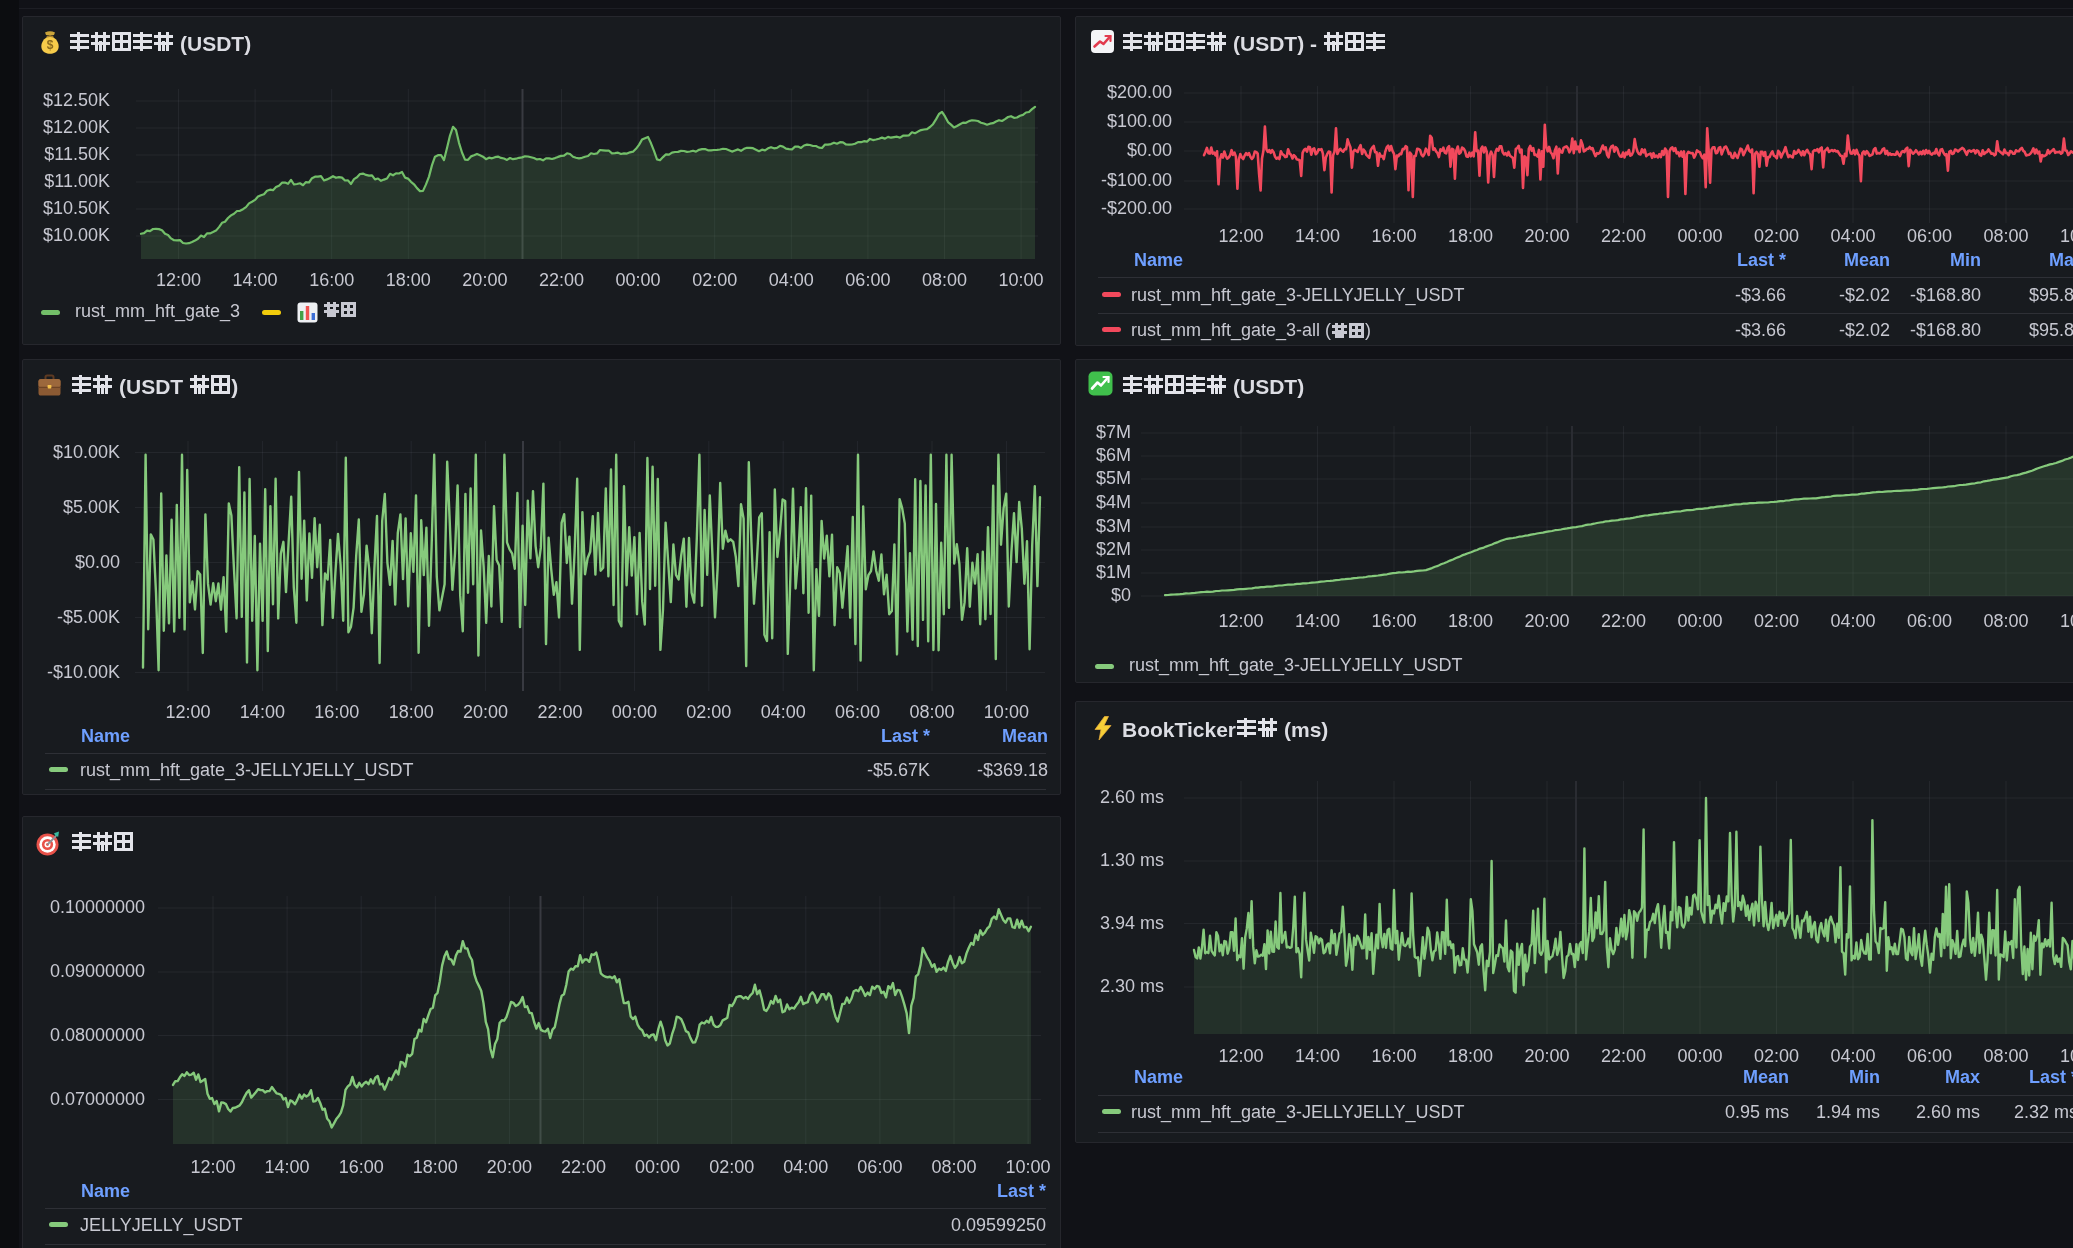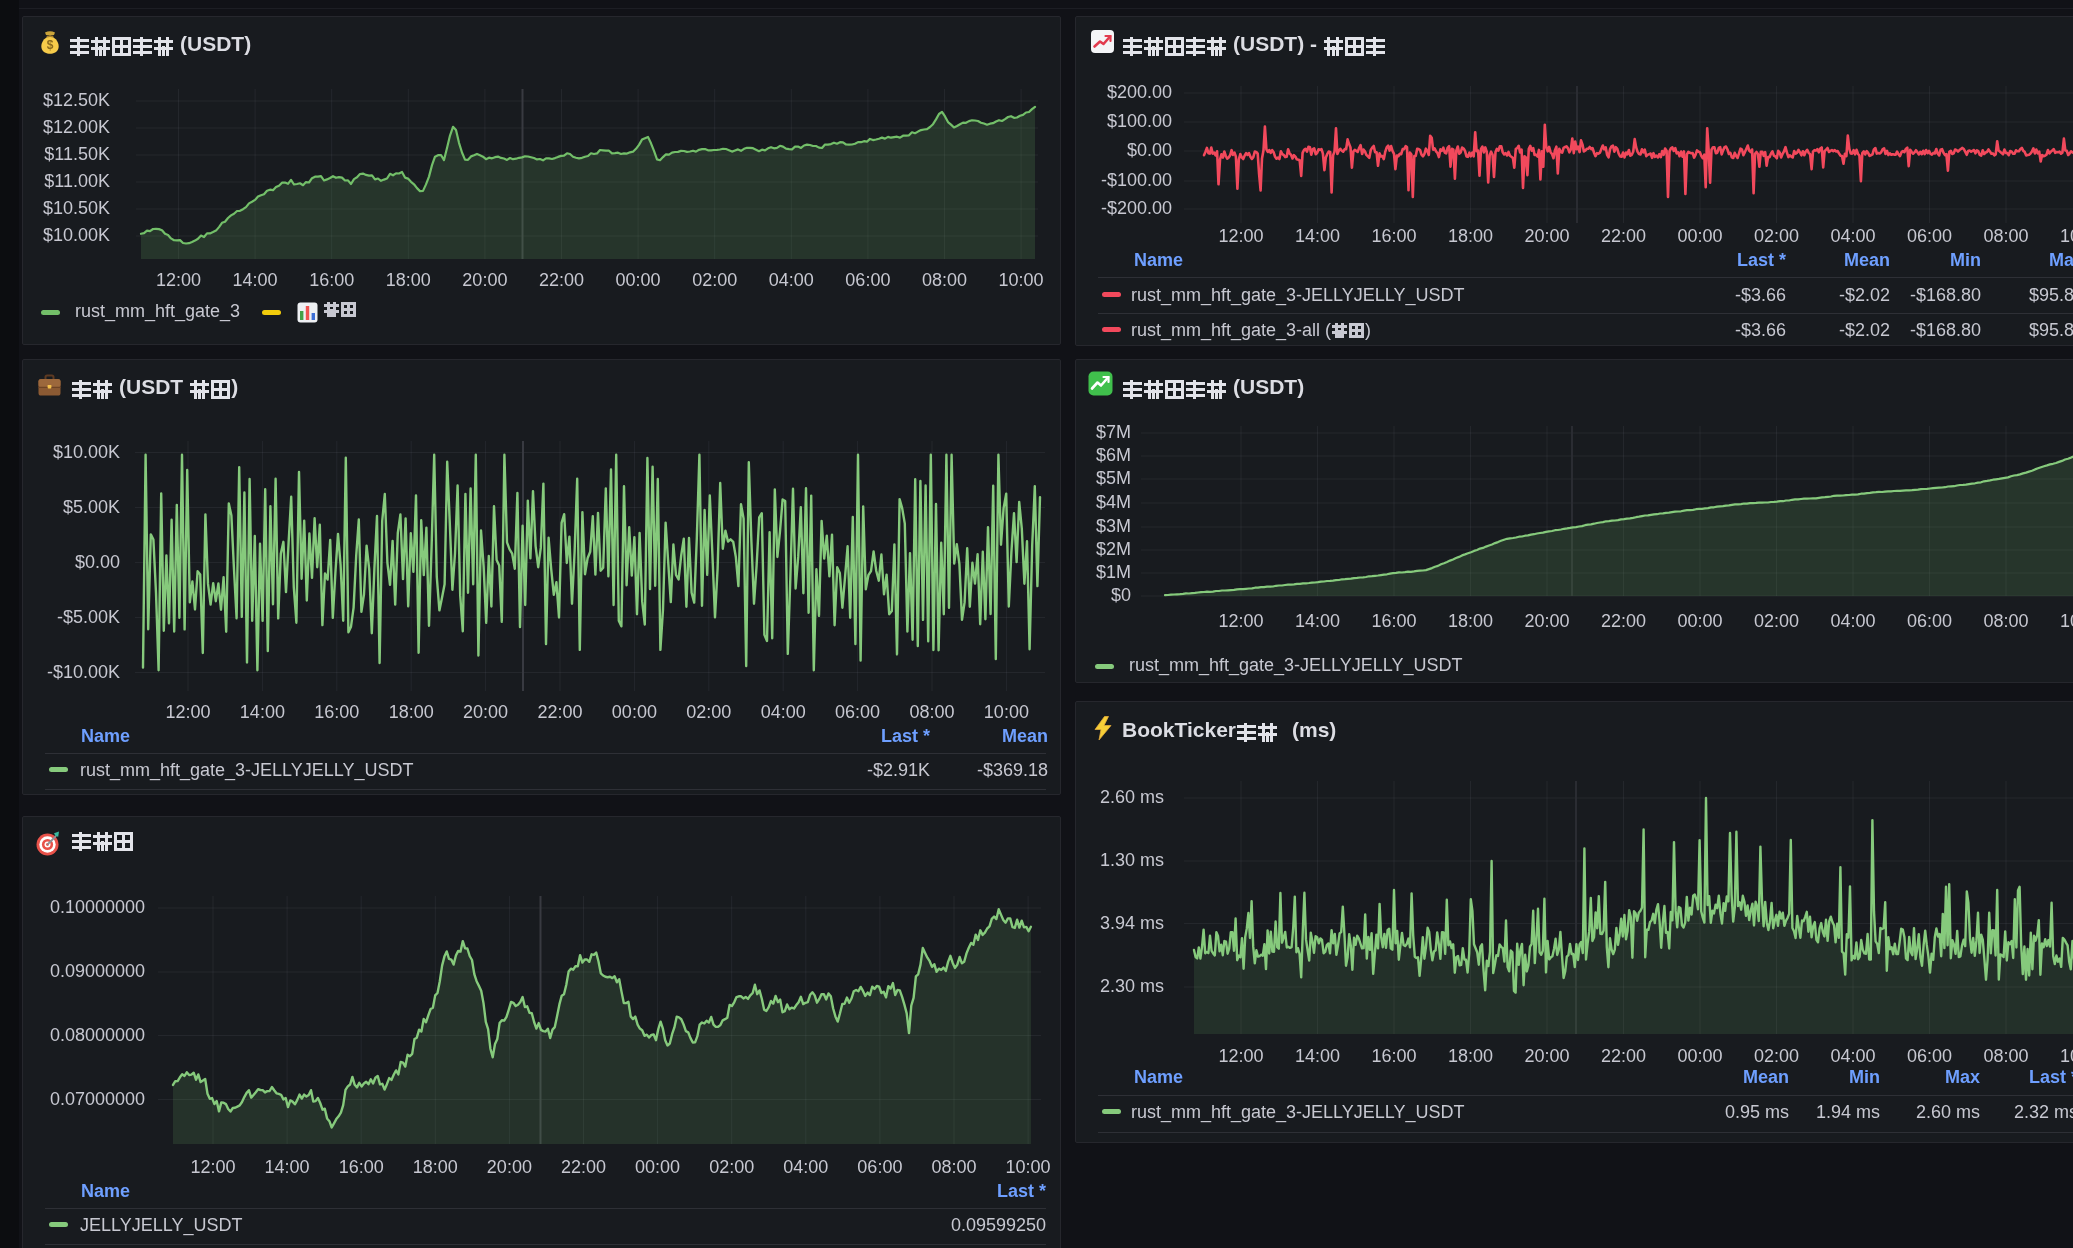--- a/index.html
+++ b/index.html
@@ -1,17 +1,17 @@
 <!DOCTYPE html>
 <html><head><meta charset="utf-8"><style>
 *{margin:0;padding:0;box-sizing:border-box}
 html,body{width:2073px;height:1248px;overflow:hidden;background:#111217;font-family:"Liberation Sans",sans-serif}
 body{position:relative}
 .panel{position:absolute;background:#181b1f;border:1px solid #26272d;border-radius:2px;overflow:hidden}
-.ttl{position:absolute;display:flex;align-items:flex-end;font-size:21px;font-weight:700;color:#dcdde3;white-space:pre}
+.ttl{position:absolute;display:flex;align-items:flex-start;font-size:21px;font-weight:700;color:#dcdde3;white-space:pre}
 .cj{display:inline-block;margin:0 1px;background-repeat:no-repeat;--gc:#e2e3e9}
 .cj.c1{background-image:linear-gradient(var(--gc),var(--gc)),linear-gradient(var(--gc),var(--gc)),linear-gradient(var(--gc),var(--gc)),linear-gradient(var(--gc),var(--gc));background-size:100% 3px,100% 3px,100% 3px,3px 100%;background-position:0 12%,0 50%,0 88%,46% 0}
 .cj.c2{background-image:linear-gradient(var(--gc),var(--gc)),linear-gradient(var(--gc),var(--gc)),linear-gradient(var(--gc),var(--gc)),linear-gradient(var(--gc),var(--gc)),linear-gradient(var(--gc),var(--gc));background-size:100% 3px,100% 3px,3px 100%,3px 100%,3px 55%;background-position:0 20%,0 65%,22% 0,74% 0,48% 100%}
 .cj.c3{border:3px solid var(--gc);background-image:linear-gradient(var(--gc),var(--gc)),linear-gradient(var(--gc),var(--gc));background-size:100% 3px,3px 100%;background-position:0 46%,50% 0}
 .lab{position:absolute;color:#c7c8d1;font-size:18px;white-space:pre}
 .rt{text-align:right}
 .hdr{position:absolute;color:#6e9fff;font-size:18px;font-weight:700;white-space:pre}
 .sep{position:absolute;height:1px;background:rgba(204,204,220,0.12)}
 .dash{position:absolute;width:19px;height:5px;border-radius:2.5px}
 svg{position:absolute;left:0;top:0}
@@ -191,21 +191,21 @@
     <div class="lab" style="left:726.2px;top:342px;width:68px;text-align:center">04:00</div>
     <div class="lab" style="left:800.6px;top:342px;width:68px;text-align:center">06:00</div>
     <div class="lab" style="left:875.0px;top:342px;width:68px;text-align:center">08:00</div>
     <div class="lab" style="left:949.4000000000001px;top:342px;width:68px;text-align:center">10:00</div>
     <div class="hdr" style="left:58px;top:366px">Name</div>
     <div class="hdr rt" style="left:787px;top:366px;width:120px">Last *</div>
     <div class="hdr rt" style="left:905px;top:366px;width:120px">Mean</div>
     <div class="sep" style="left:22px;top:393px;width:1001px"></div>
     <div class="dash" style="left:26px;top:407px;background:#86ca7c"></div>
     <div class="lab" style="left:57px;top:400px">rust_mm_hft_gate_3-JELLYJELLY_USDT</div>
-    <div class="lab rt" style="left:777px;top:400px;width:130px">-$2.91K</div>
+    <div class="lab rt" style="left:777px;top:400px;width:130px">-$5.67K</div>
     <div class="lab rt" style="left:895px;top:400px;width:130px">-$369.18</div>
     <div class="sep" style="left:22px;top:429px;width:1001px"></div>
   </div>
 <div class="panel" style="left:1075px;top:359px;width:1015px;height:324px">
     <svg width="1015" height="324" viewBox="0 0 1015 324">
       <line x1="65" y1="73" x2="1015" y2="73" stroke="rgba(204,204,220,0.07)" stroke-width="1"></line>
       <line x1="65" y1="96" x2="1015" y2="96" stroke="rgba(204,204,220,0.07)" stroke-width="1"></line>
       <line x1="65" y1="119" x2="1015" y2="119" stroke="rgba(204,204,220,0.07)" stroke-width="1"></line>
       <line x1="65" y1="143" x2="1015" y2="143" stroke="rgba(204,204,220,0.07)" stroke-width="1"></line>
       <line x1="65" y1="167" x2="1015" y2="167" stroke="rgba(204,204,220,0.07)" stroke-width="1"></line>
@@ -331,21 +331,21 @@
       <line x1="853.5" y1="79" x2="853.5" y2="332" stroke="rgba(204,204,220,0.07)" stroke-width="1"></line>
       <line x1="930" y1="79" x2="930" y2="332" stroke="rgba(204,204,220,0.07)" stroke-width="1"></line>
       <line x1="1006.5" y1="79" x2="1006.5" y2="332" stroke="rgba(204,204,220,0.07)" stroke-width="1"></line>
       <line x1="500" y1="79" x2="500" y2="332" stroke="#2a2c32" stroke-width="2"></line>
       <path d="M118,332 L118,247.9 L119.6,255 L121.2,256.4 L122.8,245.4 L124.4,256.6 L126,245.1 L127.6,227.6 L129.2,251.2 L130.8,249.9 L132.4,251 L134,233.7 L135.6,248.8 L137.2,251.4 L138.8,253.4 L140.4,230.1 L142,233.9 L143.6,249.3 L145.2,242.6 L146.8,253.2 L148.4,239 L150,239.6 L151.6,251.7 L153.2,246.7 L154.8,230.3 L156.4,230.2 L158,248.8 L159.6,216.5 L161.2,258.2 L162.8,253.6 L164.4,255.3 L166,236.2 L167.6,266.8 L169.2,235.1 L170.8,226.4 L172.4,211 L174,236 L175.6,199.1 L177.2,244.4 L178.8,261.4 L180.4,248.2 L182,254.6 L183.6,254.1 L185.2,252.7 L186.8,253.7 L188.4,242.1 L190,267.1 L191.6,228.4 L193.2,251.5 L194.8,229.6 L196.4,249.6 L198,249.9 L199.6,219.5 L201.2,245.2 L202.8,246.7 L204.4,191 L206,240.7 L207.6,235.9 L209.2,229.9 L210.8,245.5 L212.4,244.8 L214,245.9 L215.6,245.1 L217.2,225.8 L218.8,194.6 L220.4,250.2 L222,246.2 L223.6,252 L225.2,275.4 L226.8,228.8 L228.4,190.8 L230,237.4 L231.6,248.2 L233.2,258.5 L234.8,230.6 L236.4,239.1 L238,250.9 L239.6,234.2 L241.2,235.2 L242.8,241.3 L244.4,236.4 L246,237.9 L247.6,251.2 L249.2,249.9 L250.8,243 L252.4,241.4 L254,251.3 L255.6,228.2 L257.2,241.4 L258.8,231.9 L260.4,252.9 L262,243.5 L263.6,231.4 L265.2,230.1 L266.8,204.6 L268.4,231.7 L270,263.7 L271.6,255.2 L273.2,232.2 L274.8,243.7 L276.4,267.8 L278,235.8 L279.6,242.9 L281.2,233.7 L282.8,236.3 L284.4,241.5 L286,246.4 L287.6,246.1 L289.2,212.5 L290.8,256.6 L292.4,235 L294,247.9 L295.6,231.2 L297.2,271.9 L298.8,251.9 L300.4,232.6 L302,246.4 L303.6,201.9 L305.2,235.2 L306.8,245.2 L308.4,232 L310,245.9 L311.6,228.2 L313.2,226.7 L314.8,246.3 L316.4,247.7 L318,188 L319.6,241.3 L321.2,229 L322.8,257.7 L324.4,243.4 L326,231 L327.6,243 L329.2,244.1 L330.8,241.8 L332.4,236.6 L334,245.4 L335.6,191.4 L337.2,233.3 L338.8,254.7 L340.4,256 L342,255.2 L343.6,273.9 L345.2,256.7 L346.8,235.2 L348.4,256.7 L350,244.8 L351.6,225.8 L353.2,230 L354.8,247.6 L356.4,258.3 L358,249.5 L359.6,248.3 L361.2,230.4 L362.8,241.8 L364.4,256.9 L366,230.1 L367.6,230.5 L369.2,251.9 L370.8,197.7 L372.4,243.3 L374,239.4 L375.6,246.1 L377.2,242.3 L378.8,270.7 L380.4,254.9 L382,253.9 L383.6,263.4 L385.2,262.8 L386.8,246.1 L388.4,257.5 L390,257.8 L391.6,270.5 L393.2,251.5 L394.8,197.2 L396.4,208.9 L398,242.2 L399.6,246.2 L401.2,250.3 L402.8,262.7 L404.4,244.9 L406,242.3 L407.6,269.1 L409.2,288.3 L410.8,258.8 L412.4,264 L414,249.9 L415.6,159 L417.2,271 L418.8,262.8 L420.4,253.3 L422,254 L423.6,242.5 L425.2,244.8 L426.8,246.2 L428.4,259.6 L430,218.5 L431.6,265.1 L433.2,269.3 L434.8,248.5 L436.4,250.2 L438,289 L439.6,290.6 L441.2,241.6 L442.8,262.9 L444.4,247.8 L446,241.9 L447.6,283.2 L449.2,252.8 L450.8,269.5 L452.4,263.5 L454,244.7 L455.6,242.1 L457.2,208.8 L458.8,261.1 L460.4,237 L462,206.7 L463.6,250.4 L465.2,252.7 L466.8,248.8 L468.4,196.7 L470,270.4 L471.6,239 L473.2,257.4 L474.8,255.4 L476.4,254.2 L478,247 L479.6,236.8 L481.2,253 L482.8,247.7 L484.4,229.9 L486,253.7 L487.6,276 L489.2,269.5 L490.8,254.7 L492.4,253.2 L494,241.9 L495.6,252.1 L497.2,251.9 L498.8,265.1 L500.4,242.1 L502,258 L503.6,242.5 L505.2,239.9 L506.8,251 L508.4,146.4 L510,257.5 L511.6,241.6 L513.2,229.4 L514.8,195.9 L516.4,239 L518,235.3 L519.6,210.5 L521.2,226.3 L522.8,194.1 L524.4,231.9 L526,232 L527.6,228.4 L529.2,179.9 L530.8,245.2 L532.4,265.2 L534,236.3 L535.6,247.3 L537.2,252 L538.8,247.7 L540.4,225.9 L542,242.8 L543.6,233 L545.2,216.7 L546.8,234.5 L548.4,213 L550,237.4 L551.6,228.7 L553.2,208.2 L554.8,215.1 L556.4,255.8 L558,209.2 L559.6,211.2 L561.2,218.8 L562.8,210.7 L564.4,208.9 L566,205.5 L567.6,127.5 L569.2,255.3 L570.8,227.6 L572.4,227.9 L574,220.1 L575.6,218.5 L577.2,211.8 L578.8,221 L580.4,207.5 L582,202.2 L583.6,219.3 L585.2,245.8 L586.8,220.7 L588.4,204 L590,230.9 L591.6,230.1 L593.2,246.5 L594.8,210 L596.4,218.4 L598,140.1 L599.6,208.4 L601.2,225.4 L602.8,204.9 L604.4,205.9 L606,223.3 L607.6,225.5 L609.2,220.5 L610.8,194.9 L612.4,218.6 L614,205.7 L615.6,212.5 L617.2,193.8 L618.8,192.5 L620.4,197.4 L622,207.2 L623.6,138.2 L625.2,209.2 L626.8,215.7 L628.4,220.5 L630,96 L631.6,203.1 L633.2,194.2 L634.8,220.9 L636.4,208.8 L638,211.4 L639.6,202.6 L641.2,206.2 L642.8,193.6 L644.4,211.4 L646,221.5 L647.6,201.1 L649.2,208.9 L650.8,194.5 L652.4,199.3 L654,131 L655.6,192.9 L657.2,219.6 L658.8,205.7 L660.4,129.8 L662,204 L663.6,200.3 L665.2,207.7 L666.8,193.8 L668.4,199.7 L670,213.9 L671.6,203.5 L673.2,218 L674.8,208.5 L676.4,201.7 L678,223.5 L679.6,199.7 L681.2,204.6 L682.8,219 L684.4,144.6 L686,198.3 L687.6,224.3 L689.2,199.9 L690.8,220.7 L692.4,228.1 L694,219.1 L695.6,200.9 L697.2,226.2 L698.8,218.5 L700.4,212.8 L702,223.8 L703.6,209.7 L705.2,216.6 L706.8,210.6 L708.4,223.8 L710,218.7 L711.6,215.8 L713.2,211.6 L714.8,138 L716.4,226 L718,229.2 L719.6,236 L721.2,214 L722.8,225.5 L724.4,235.7 L726,218.5 L727.6,219.2 L729.2,214.9 L730.8,209.8 L732.4,229.7 L734,214.8 L735.6,235.4 L737.2,224.3 L738.8,220.1 L740.4,237.9 L742,240.3 L743.6,226.3 L745.2,221.1 L746.8,229.9 L748.4,234.4 L750,217.8 L751.6,238.8 L753.2,219.3 L754.8,214.7 L756.4,220 L758,223.2 L759.6,240.3 L761.2,221.7 L762.8,235.9 L764.4,165.1 L766,249.6 L767.6,251.2 L769.2,272.6 L770.8,232.3 L772.4,235.6 L774,184.4 L775.6,258.4 L777.2,254 L778.8,256.6 L780.4,240.4 L782,257.2 L783.6,254.9 L785.2,237.9 L786.8,247.7 L788.4,251.4 L790,251.7 L791.6,232 L793.2,257.5 L794.8,257.6 L796.4,118.1 L798,209.4 L799.6,239.4 L801.2,241.8 L802.8,251.1 L804.4,225.9 L806,227 L807.6,226.2 L809.2,200.3 L810.8,268.8 L812.4,235.3 L814,247.3 L815.6,245.3 L817.2,252.2 L818.8,241.6 L820.4,252.1 L822,252.1 L823.6,240.2 L825.2,226.7 L826.8,227.5 L828.4,234.9 L830,256.5 L831.6,258.1 L833.2,234.9 L834.8,249.9 L836.4,253.2 L838,226.1 L839.6,257.1 L841.2,246.9 L842.8,232.2 L844.4,255.2 L846,263.7 L847.6,243.1 L849.2,228.7 L850.8,242.9 L852.4,254.3 L854,270.6 L855.6,251.7 L857.2,257.8 L858.8,235.3 L860.4,226.4 L862,234.5 L863.6,231.9 L865.2,254.2 L866.8,211.9 L868.4,246.1 L870,184.8 L871.6,243.3 L873.2,182.2 L874.8,256.2 L876.4,238.1 L878,242.7 L879.6,251.8 L881.2,228.9 L882.8,255.1 L884.4,254.4 L886,243.6 L887.6,237.7 L889.2,244.1 L890.8,189.4 L892.4,200.6 L894,236.5 L895.6,250.7 L897.2,235.9 L898.8,253.9 L900.4,238.9 L902,210.8 L903.6,251 L905.2,232.7 L906.8,237.8 L908.4,257.3 L910,277.7 L911.6,257.3 L913.2,210.8 L914.8,251.3 L916.4,228.1 L918,228.4 L919.6,253.5 L921.2,188 L922.8,277.6 L924.4,252.4 L926,253.2 L927.6,255.1 L929.2,229.4 L930.8,258.5 L932.4,240.3 L934,242.1 L935.6,239.1 L937.2,256 L938.8,197.3 L940.4,245.5 L942,188.5 L943.6,184.8 L945.2,243.5 L946.8,272.1 L948.4,244.5 L950,277.7 L951.6,247 L953.2,273.5 L954.8,230.7 L956.4,267.3 L958,233.6 L959.6,238.7 L961.2,233.4 L962.8,218.1 L964.4,272.8 L966,241.5 L967.6,245.2 L969.2,237.3 L970.8,244 L972.4,238.1 L974,244.5 L975.6,200.8 L977.2,253.9 L978.8,262.1 L980.4,253.5 L982,259.7 L983.6,256.6 L985.2,264.9 L986.8,235.9 L988.4,237.5 L990,240.6 L991.6,243.3 L993.2,259.8 L994.8,267.3 L996.4,239 L998,257.2 L998,332 Z" fill="rgba(115,191,105,0.13)" stroke="none"></path>
       <polyline points="118,247.9 119.6,255 121.2,256.4 122.8,245.4 124.4,256.6 126,245.1 127.6,227.6 129.2,251.2 130.8,249.9 132.4,251 134,233.7 135.6,248.8 137.2,251.4 138.8,253.4 140.4,230.1 142,233.9 143.6,249.3 145.2,242.6 146.8,253.2 148.4,239 150,239.6 151.6,251.7 153.2,246.7 154.8,230.3 156.4,230.2 158,248.8 159.6,216.5 161.2,258.2 162.8,253.6 164.4,255.3 166,236.2 167.6,266.8 169.2,235.1 170.8,226.4 172.4,211 174,236 175.6,199.1 177.2,244.4 178.8,261.4 180.4,248.2 182,254.6 183.6,254.1 185.2,252.7 186.8,253.7 188.4,242.1 190,267.1 191.6,228.4 193.2,251.5 194.8,229.6 196.4,249.6 198,249.9 199.6,219.5 201.2,245.2 202.8,246.7 204.4,191 206,240.7 207.6,235.9 209.2,229.9 210.8,245.5 212.4,244.8 214,245.9 215.6,245.1 217.2,225.8 218.8,194.6 220.4,250.2 222,246.2 223.6,252 225.2,275.4 226.8,228.8 228.4,190.8 230,237.4 231.6,248.2 233.2,258.5 234.8,230.6 236.4,239.1 238,250.9 239.6,234.2 241.2,235.2 242.8,241.3 244.4,236.4 246,237.9 247.6,251.2 249.2,249.9 250.8,243 252.4,241.4 254,251.3 255.6,228.2 257.2,241.4 258.8,231.9 260.4,252.9 262,243.5 263.6,231.4 265.2,230.1 266.8,204.6 268.4,231.7 270,263.7 271.6,255.2 273.2,232.2 274.8,243.7 276.4,267.8 278,235.8 279.6,242.9 281.2,233.7 282.8,236.3 284.4,241.5 286,246.4 287.6,246.1 289.2,212.5 290.8,256.6 292.4,235 294,247.9 295.6,231.2 297.2,271.9 298.8,251.9 300.4,232.6 302,246.4 303.6,201.9 305.2,235.2 306.8,245.2 308.4,232 310,245.9 311.6,228.2 313.2,226.7 314.8,246.3 316.4,247.7 318,188 319.6,241.3 321.2,229 322.8,257.7 324.4,243.4 326,231 327.6,243 329.2,244.1 330.8,241.8 332.4,236.6 334,245.4 335.6,191.4 337.2,233.3 338.8,254.7 340.4,256 342,255.2 343.6,273.9 345.2,256.7 346.8,235.2 348.4,256.7 350,244.8 351.6,225.8 353.2,230 354.8,247.6 356.4,258.3 358,249.5 359.6,248.3 361.2,230.4 362.8,241.8 364.4,256.9 366,230.1 367.6,230.5 369.2,251.9 370.8,197.7 372.4,243.3 374,239.4 375.6,246.1 377.2,242.3 378.8,270.7 380.4,254.9 382,253.9 383.6,263.4 385.2,262.8 386.8,246.1 388.4,257.5 390,257.8 391.6,270.5 393.2,251.5 394.8,197.2 396.4,208.9 398,242.2 399.6,246.2 401.2,250.3 402.8,262.7 404.4,244.9 406,242.3 407.6,269.1 409.2,288.3 410.8,258.8 412.4,264 414,249.9 415.6,159 417.2,271 418.8,262.8 420.4,253.3 422,254 423.6,242.5 425.2,244.8 426.8,246.2 428.4,259.6 430,218.5 431.6,265.1 433.2,269.3 434.8,248.5 436.4,250.2 438,289 439.6,290.6 441.2,241.6 442.8,262.9 444.4,247.8 446,241.9 447.6,283.2 449.2,252.8 450.8,269.5 452.4,263.5 454,244.7 455.6,242.1 457.2,208.8 458.8,261.1 460.4,237 462,206.7 463.6,250.4 465.2,252.7 466.8,248.8 468.4,196.7 470,270.4 471.6,239 473.2,257.4 474.8,255.4 476.4,254.2 478,247 479.6,236.8 481.2,253 482.8,247.7 484.4,229.9 486,253.7 487.6,276 489.2,269.5 490.8,254.7 492.4,253.2 494,241.9 495.6,252.1 497.2,251.9 498.8,265.1 500.4,242.1 502,258 503.6,242.5 505.2,239.9 506.8,251 508.4,146.4 510,257.5 511.6,241.6 513.2,229.4 514.8,195.9 516.4,239 518,235.3 519.6,210.5 521.2,226.3 522.8,194.1 524.4,231.9 526,232 527.6,228.4 529.2,179.9 530.8,245.2 532.4,265.2 534,236.3 535.6,247.3 537.2,252 538.8,247.7 540.4,225.9 542,242.8 543.6,233 545.2,216.7 546.8,234.5 548.4,213 550,237.4 551.6,228.7 553.2,208.2 554.8,215.1 556.4,255.8 558,209.2 559.6,211.2 561.2,218.8 562.8,210.7 564.4,208.9 566,205.5 567.6,127.5 569.2,255.3 570.8,227.6 572.4,227.9 574,220.1 575.6,218.5 577.2,211.8 578.8,221 580.4,207.5 582,202.2 583.6,219.3 585.2,245.8 586.8,220.7 588.4,204 590,230.9 591.6,230.1 593.2,246.5 594.8,210 596.4,218.4 598,140.1 599.6,208.4 601.2,225.4 602.8,204.9 604.4,205.9 606,223.3 607.6,225.5 609.2,220.5 610.8,194.9 612.4,218.6 614,205.7 615.6,212.5 617.2,193.8 618.8,192.5 620.4,197.4 622,207.2 623.6,138.2 625.2,209.2 626.8,215.7 628.4,220.5 630,96 631.6,203.1 633.2,194.2 634.8,220.9 636.4,208.8 638,211.4 639.6,202.6 641.2,206.2 642.8,193.6 644.4,211.4 646,221.5 647.6,201.1 649.2,208.9 650.8,194.5 652.4,199.3 654,131 655.6,192.9 657.2,219.6 658.8,205.7 660.4,129.8 662,204 663.6,200.3 665.2,207.7 666.8,193.8 668.4,199.7 670,213.9 671.6,203.5 673.2,218 674.8,208.5 676.4,201.7 678,223.5 679.6,199.7 681.2,204.6 682.8,219 684.4,144.6 686,198.3 687.6,224.3 689.2,199.9 690.8,220.7 692.4,228.1 694,219.1 695.6,200.9 697.2,226.2 698.8,218.5 700.4,212.8 702,223.8 703.6,209.7 705.2,216.6 706.8,210.6 708.4,223.8 710,218.7 711.6,215.8 713.2,211.6 714.8,138 716.4,226 718,229.2 719.6,236 721.2,214 722.8,225.5 724.4,235.7 726,218.5 727.6,219.2 729.2,214.9 730.8,209.8 732.4,229.7 734,214.8 735.6,235.4 737.2,224.3 738.8,220.1 740.4,237.9 742,240.3 743.6,226.3 745.2,221.1 746.8,229.9 748.4,234.4 750,217.8 751.6,238.8 753.2,219.3 754.8,214.7 756.4,220 758,223.2 759.6,240.3 761.2,221.7 762.8,235.9 764.4,165.1 766,249.6 767.6,251.2 769.2,272.6 770.8,232.3 772.4,235.6 774,184.4 775.6,258.4 777.2,254 778.8,256.6 780.4,240.4 782,257.2 783.6,254.9 785.2,237.9 786.8,247.7 788.4,251.4 790,251.7 791.6,232 793.2,257.5 794.8,257.6 796.4,118.1 798,209.4 799.6,239.4 801.2,241.8 802.8,251.1 804.4,225.9 806,227 807.6,226.2 809.2,200.3 810.8,268.8 812.4,235.3 814,247.3 815.6,245.3 817.2,252.2 818.8,241.6 820.4,252.1 822,252.1 823.6,240.2 825.2,226.7 826.8,227.5 828.4,234.9 830,256.5 831.6,258.1 833.2,234.9 834.8,249.9 836.4,253.2 838,226.1 839.6,257.1 841.2,246.9 842.8,232.2 844.4,255.2 846,263.7 847.6,243.1 849.2,228.7 850.8,242.9 852.4,254.3 854,270.6 855.6,251.7 857.2,257.8 858.8,235.3 860.4,226.4 862,234.5 863.6,231.9 865.2,254.2 866.8,211.9 868.4,246.1 870,184.8 871.6,243.3 873.2,182.2 874.8,256.2 876.4,238.1 878,242.7 879.6,251.8 881.2,228.9 882.8,255.1 884.4,254.4 886,243.6 887.6,237.7 889.2,244.1 890.8,189.4 892.4,200.6 894,236.5 895.6,250.7 897.2,235.9 898.8,253.9 900.4,238.9 902,210.8 903.6,251 905.2,232.7 906.8,237.8 908.4,257.3 910,277.7 911.6,257.3 913.2,210.8 914.8,251.3 916.4,228.1 918,228.4 919.6,253.5 921.2,188 922.8,277.6 924.4,252.4 926,253.2 927.6,255.1 929.2,229.4 930.8,258.5 932.4,240.3 934,242.1 935.6,239.1 937.2,256 938.8,197.3 940.4,245.5 942,188.5 943.6,184.8 945.2,243.5 946.8,272.1 948.4,244.5 950,277.7 951.6,247 953.2,273.5 954.8,230.7 956.4,267.3 958,233.6 959.6,238.7 961.2,233.4 962.8,218.1 964.4,272.8 966,241.5 967.6,245.2 969.2,237.3 970.8,244 972.4,238.1 974,244.5 975.6,200.8 977.2,253.9 978.8,262.1 980.4,253.5 982,259.7 983.6,256.6 985.2,264.9 986.8,235.9 988.4,237.5 990,240.6 991.6,243.3 993.2,259.8 994.8,267.3 996.4,239 998,257.2" fill="none" stroke="#86ca7c" stroke-width="2.4" stroke-opacity="1" stroke-linejoin="round" stroke-linecap="round"></polyline>
     </svg>
     <svg style="left:14px;top:13px" width="26" height="26" viewBox="0 0 26 26">
 <path d="M14.5 1.5 L5 14.5 L11 14.5 L9 25 L21 10.5 L14 10.5 L18.5 1.5 Z" fill="#f7cf37" stroke="#e2a93b" stroke-width="0.8"></path>
     </svg>
-    <div class="ttl" style="left:46px;top:16px"><span style="">BookTicker</span><i class="cj c1" style="width:19px;height:19px;"></i><i class="cj c2" style="width:19px;height:19px;"></i><span style="margin-left:14px">(ms)</span></div>
+    <div class="ttl" style="left:46px;top:16px"><span style="">BookTicker</span><i class="cj c1" style="width:19px;height:19px;"></i><i class="cj c2" style="width:19px;height:19px;"></i><span style="margin-left:6px">(ms)</span></div>
     <div class="lab rt" style="left:-62px;top:85px;width:150px">2.60 ms</div>
     <div class="lab rt" style="left:-62px;top:148px;width:150px">1.30 ms</div>
     <div class="lab rt" style="left:-62px;top:210.5px;width:150px">3.94 ms</div>
     <div class="lab rt" style="left:-62px;top:274px;width:150px">2.30 ms</div>
     <div class="lab" style="left:131.0px;top:344px;width:68px;text-align:center">12:00</div>
     <div class="lab" style="left:207.5px;top:344px;width:68px;text-align:center">14:00</div>
     <div class="lab" style="left:284.0px;top:344px;width:68px;text-align:center">16:00</div>
     <div class="lab" style="left:360.5px;top:344px;width:68px;text-align:center">18:00</div>
     <div class="lab" style="left:437.0px;top:344px;width:68px;text-align:center">20:00</div>
     <div class="lab" style="left:513.5px;top:344px;width:68px;text-align:center">22:00</div>

